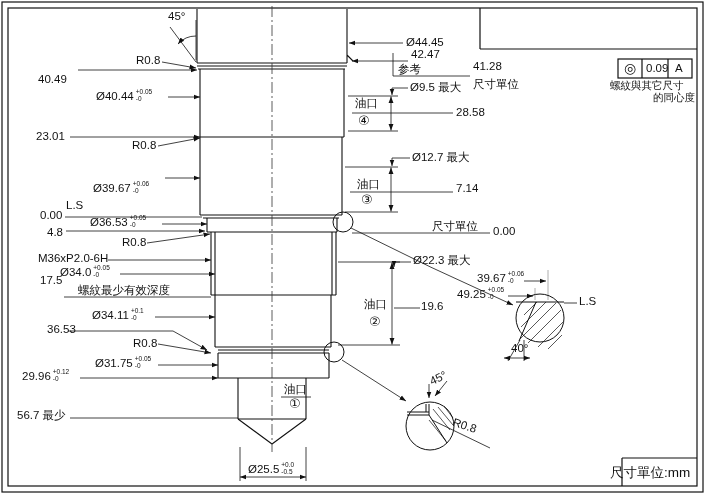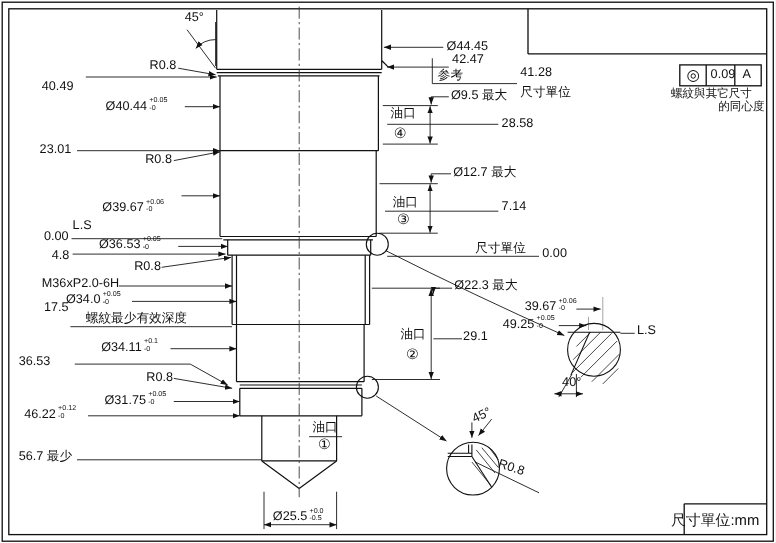--- a/index.html
+++ b/index.html
@@ -177,27 +177,27 @@
 <div class="lb" style="left:60px;top:266px"><span>Ø34.0</span><span class="tol">
         <b>+0.05</b>
         <b>-0</b>
       </span></div>
 <div class="lb" style="left:40px;top:274px"><span>17.5</span></div>
 <div class="lb" style="left:78px;top:284px"><span>螺紋最少有效深度</span></div>
 <div class="lb" style="left:92px;top:309px"><span>Ø34.11</span><span class="tol">
         <b>+0.1</b>
         <b>-0</b>
       </span></div>
-<div class="lb" style="left:17px;top:323px"><span>36.53</span></div>
+<div class="lb" style="left:47px;top:323px"><span>36.53</span></div>
 <div class="lb" style="left:133px;top:337px"><span>R0.8</span></div>
 <div class="lb" style="left:95px;top:357px"><span>Ø31.75</span><span class="tol">
         <b>+0.05</b>
         <b>-0</b>
       </span></div>
-<div class="lb" style="left:22px;top:370px"><span>46.22</span><span class="tol">
+<div class="lb" style="left:22px;top:370px"><span>29.96</span><span class="tol">
         <b>+0.12</b>
         <b>-0</b>
       </span></div>
 <div class="lb" style="left:17px;top:409px"><span>56.7 最少</span></div>
 
 <div class="lb" style="left:284px;top:383px"><span>油口</span></div>
 <div class="lb cnum" style="left:289px;top:397px"><span>①</span></div>
 <div class="lb" style="left:248px;top:463px"><span>Ø25.5</span><span class="tol">
         <b>+0.0</b>
         <b>-0.5</b>
@@ -217,21 +217,21 @@
 <div class="lb" style="left:456px;top:106px"><span>28.58</span></div>
 <div class="lb" style="left:412px;top:151px"><span>Ø12.7 最大</span></div>
 <div class="lb" style="left:357px;top:178px"><span>油口</span></div>
 <div class="lb cnum" style="left:361px;top:193px"><span>③</span></div>
 <div class="lb" style="left:456px;top:182px"><span>7.14</span></div>
 <div class="lb" style="left:432px;top:220px"><span>尺寸單位</span></div>
 <div class="lb" style="left:493px;top:225px"><span>0.00</span></div>
 <div class="lb" style="left:413px;top:254px"><span>Ø22.3 最大</span></div>
 <div class="lb" style="left:364px;top:298px"><span>油口</span></div>
 <div class="lb cnum" style="left:369px;top:315px"><span>②</span></div>
-<div class="lb" style="left:421px;top:300px"><span>29.1</span></div>
+<div class="lb" style="left:421px;top:300px"><span>19.6</span></div>
 
 <div class="lb" style="left:477px;top:272px"><span>39.67</span><span class="tol">
         <b>+0.06</b>
         <b>-0</b>
       </span></div>
 <div class="lb" style="left:457px;top:288px"><span>49.25</span><span class="tol">
         <b>+0.05</b>
         <b>-0</b>
       </span></div>
 <div class="lb" style="left:579px;top:295px"><span>L.S</span></div>

